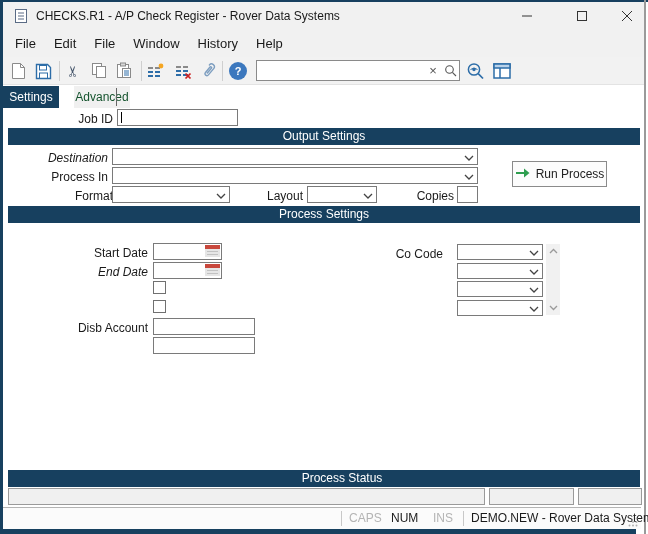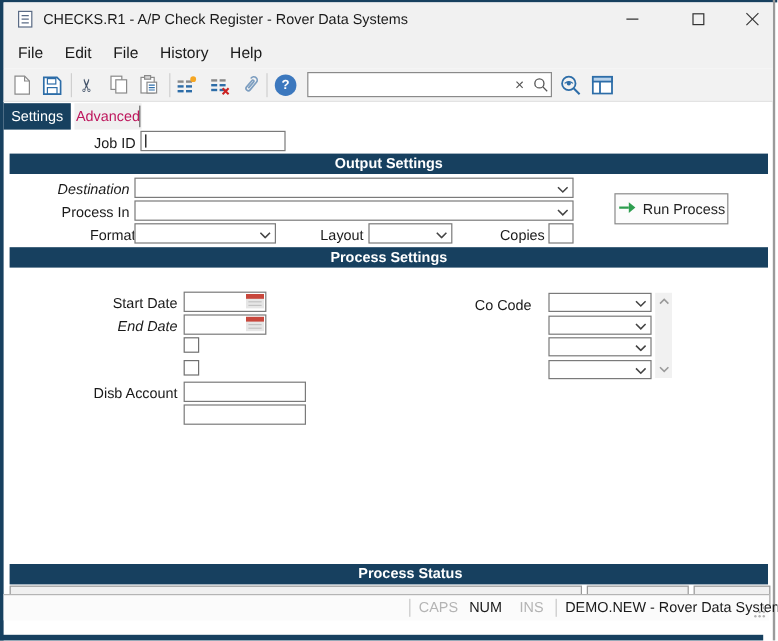--- a/index.html
+++ b/index.html
@@ -36,25 +36,25 @@
   .tb-sep { position:absolute; top:4px; width:1px; height:20px; background:#cfcfcf; }
   .tb-search { position:absolute; left:253px; top:3px; width:204px; height:21px; background:#fff; border:1px solid #8a8a8a; display:flex; align-items:center; }
   .tb-search input { flex:1; border:none; outline:none; height:17px; font:12px "Liberation Sans",sans-serif; padding:0 4px; background:transparent; }
   .tb-search .clear-x { width:16px; text-align:center; color:#555; font-size:13px; line-height:19px; }
   .help-circle { width:18px; height:18px; border-radius:50%; background:#3C78BE; color:#fff; font-size:11px; font-weight:bold; text-align:center; line-height:18px; }
   .cut-glyph { font-size:15px; color:#44546a; display:inline-block; transform:rotate(-90deg); line-height:18px; }
 
   
   .tab { top:86px; height:22px; text-align:center; line-height:22px; font-size:12px; }
   .tab-active { left:3px; width:56px; background:#17405F; color:#ffffff; }
-  .tab-inactive { left:62px; width:56px; background:#f0f0f0; color:#be185d; }
+  .tab-inactive { left:74px; width:56px; background:#f0f0f0; color:#14532d; }
   .tab-divider { left:116px; top:88px; width:1px; height:18px; background:#666; }
 
   
-  .section-bar { left:8px; width:632px; height:17px; background:#17405F; color:#fff; text-align:center; line-height:17px; font-size:12px;font-weight:bold; }
+  .section-bar { left:8px; width:632px; height:17px; background:#17405F; color:#fff; text-align:center; line-height:17px; font-size:12px; }
 
   
   .lbl { height:16px; line-height:16px; font-size:12px; text-align:right; color:#1a1a1a; white-space:nowrap; }
   .txt { border:1px solid #7a7a7a; background:#fff; font:12px "Liberation Sans",sans-serif; padding:0 3px; outline:none; }
   .combo { border:1px solid #7a7a7a; background:#fff; display:flex; align-items:center; justify-content:flex-end; padding-right:3px; }
   .checkbox { width:13px; height:13px; border:1px solid #707070; background:#fff; }
   .caret { position:absolute; left:3px; top:2px; width:1px; height:11px; background:#000; }
 
   .datewrap { position:absolute; }
   .datewrap input { width:100%; height:100%; }
@@ -66,21 +66,21 @@
   .run-btn { left:512px; top:161px; width:95px; height:26px; background:#fcfcfc; border:1px solid #8a8a8a; display:flex; align-items:center; justify-content:center; gap:6px; font-size:12px; color:#222; }
 
   
   .vscroll { left:546px; top:244px; width:14px; height:71px; background:#f1f1f1; }
   .vscroll .arr { position:absolute; left:0; width:14px; height:12px; display:flex; align-items:center; justify-content:center; }
 
   
   .ro-field { top:488px; height:17px; background:#f0f0f0; border:1px solid #9a9a9a; }
 
   
-  .statusbar { left:3px; top:495px; width:638px; height:22px; background:#fbfbfb; border-top:1px solid #b4b4b4; }
+  .statusbar { left:3px; top:507px; width:638px; height:22px; background:#fbfbfb; border-top:1px solid #b4b4b4; }
   .sb-item { position:absolute; top:0; height:21px; line-height:21px; font-size:12px; white-space:nowrap; }
   .sb-sep { position:absolute; top:3px; width:1px; height:15px; background:#c8c8c8; }
   .sb-dim { color:#b4b4b4; }
   .grip { position:absolute; right:3px; bottom:3px; width:10px; height:10px; }
 </style>
 </head>
 <body>
 
 <div id="win">
 
@@ -114,20 +114,21 @@
           <line x1="1" y1="1" x2="11" y2="11" stroke="#333" stroke-width="1"></line>
           <line x1="11" y1="1" x2="1" y2="11" stroke="#333" stroke-width="1"></line>
         </svg>
     </span>
   </div>
 
   <div class="abs menubar">
     <span class="menu-item">File</span>
     <span class="menu-item">Edit</span>
     <span class="menu-item">File</span>
+    <span class="menu-item">Window</span>
     <span class="menu-item">History</span>
     <span class="menu-item">Help</span>
   </div>
 
   <div class="abs toolbar">
     <span class="tb-icon" style="left:6px;">
       <svg width="16" height="18" viewBox="0 0 16 18">
           <path d="M2.5,1.5 h8 l4,4 v11 h-12 z" fill="#fff" stroke="#8a8a8a"></path>
           <path d="M10.5,1.5 v4 h4" fill="none" stroke="#8a8a8a"></path>
         </svg>

